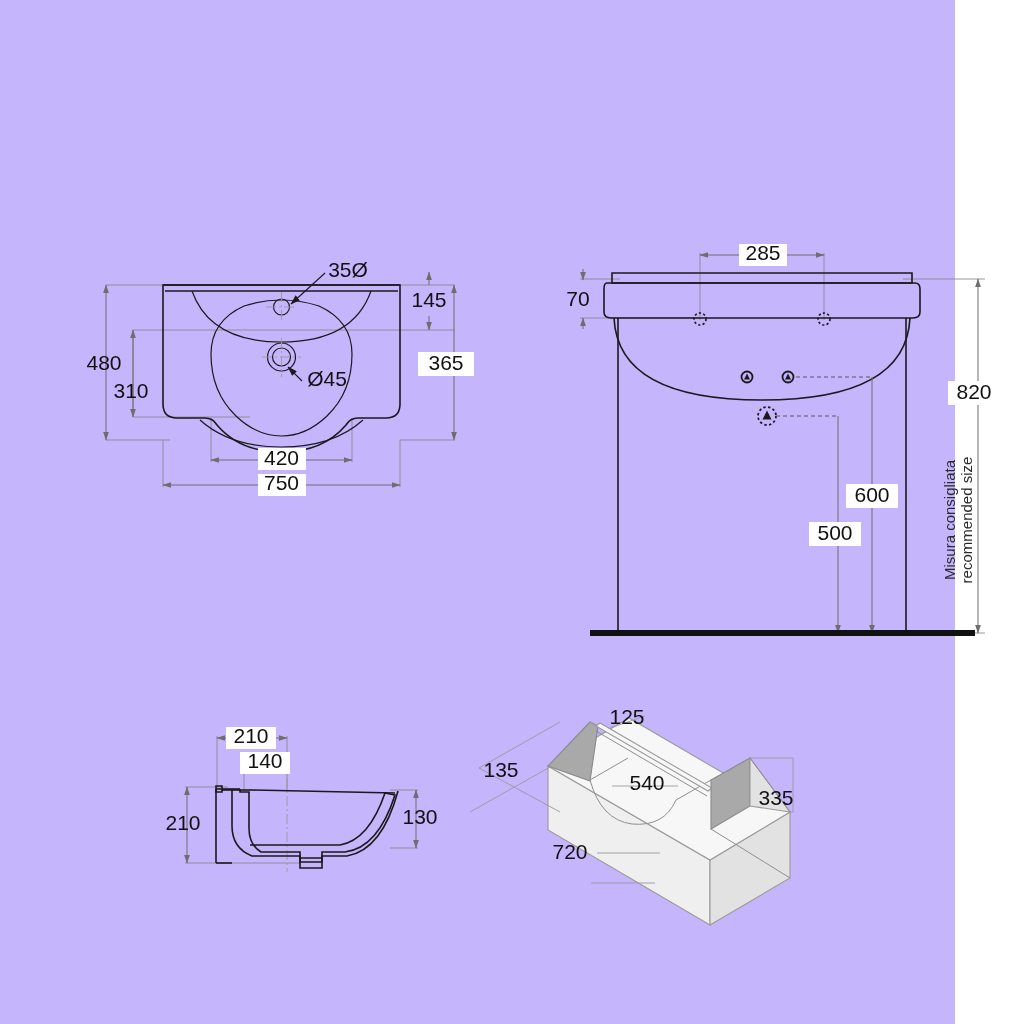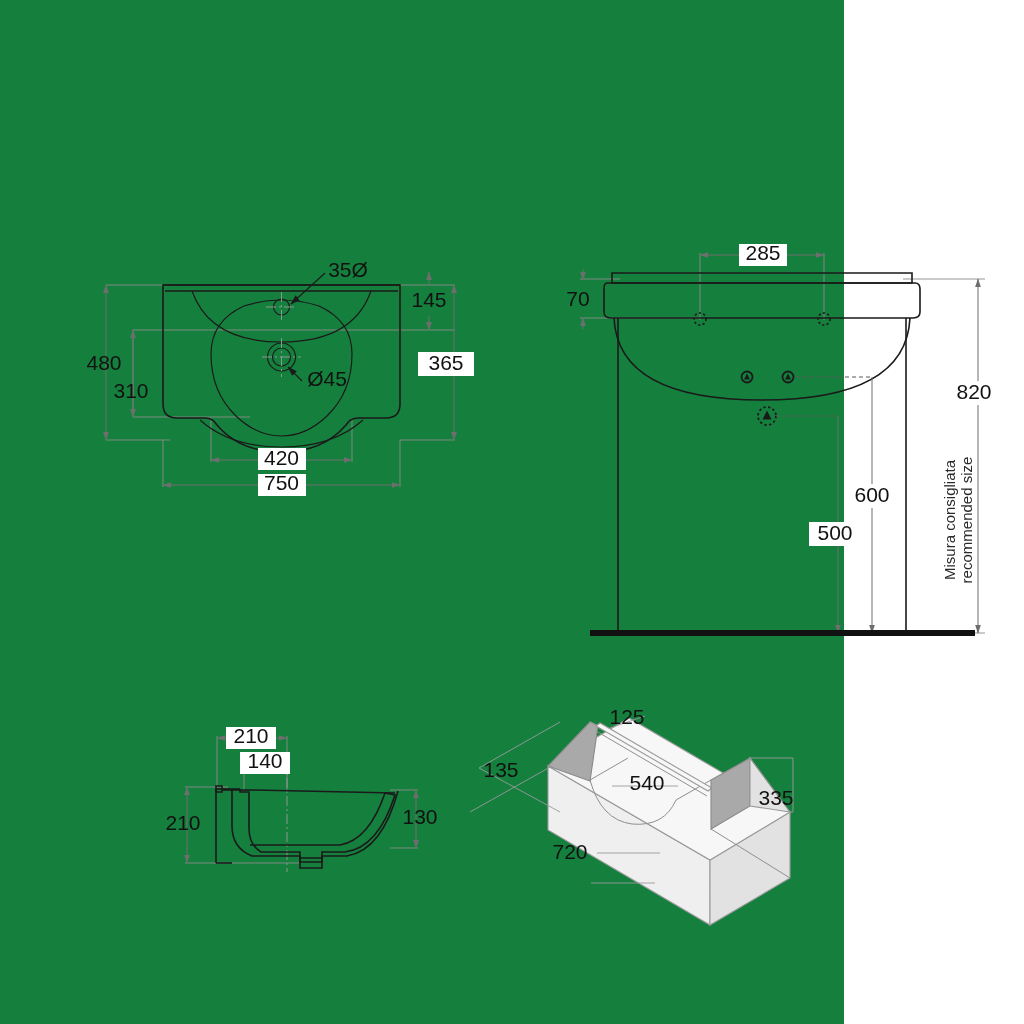--- a/index.html
+++ b/index.html
@@ -1,18 +1,18 @@
 <!DOCTYPE html>
 <html><head>
 <meta charset="utf-8">
 <style>
   html,body{margin:0;padding:0;background:#ffffff;}
   body{width:1024px;height:1024px;overflow:hidden;
        font-family:"Liberation Sans", sans-serif;color:#111;}
-  #sheet{position:relative;width:844px;height:1024px;background:#15803d;}
+  #sheet{position:relative;width:955px;height:1024px;background:#c4b5fd;}
   svg{display:block;}
   .ln{fill:none;stroke:#1a1a1a;stroke-width:1.6;}
   .ln-thin{fill:none;stroke:#1a1a1a;stroke-width:1.2;}
   .dim{fill:none;stroke:#6e6e6e;stroke-width:1.0;}
   .dimdash{fill:none;stroke:#5a5a5a;stroke-width:1.1;stroke-dasharray:4 3;}
   .ext{fill:none;stroke:#8a8a8a;stroke-width:0.9;}
   .center{fill:none;stroke:#9a9a9a;stroke-width:0.9;stroke-dasharray:10 3 2 3;}
   .leader{fill:none;stroke:#1a1a1a;stroke-width:1.1;}
   .floor{fill:none;stroke:#111;stroke-width:6;}
   .txt{font-family:"Liberation Sans", sans-serif;font-size:21px;fill:#111;

